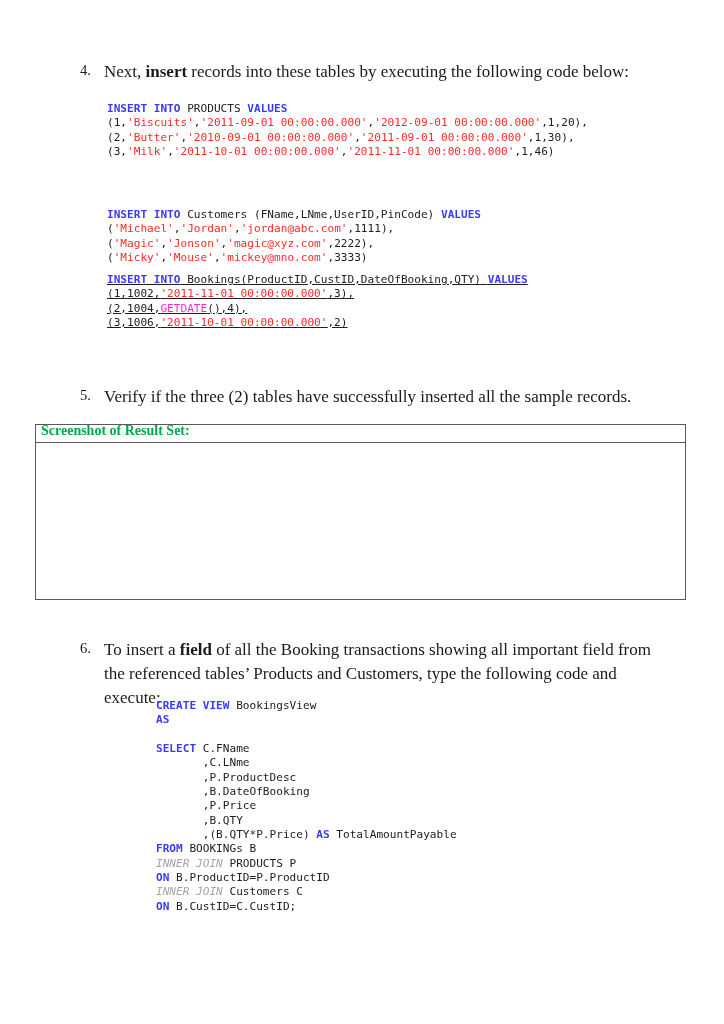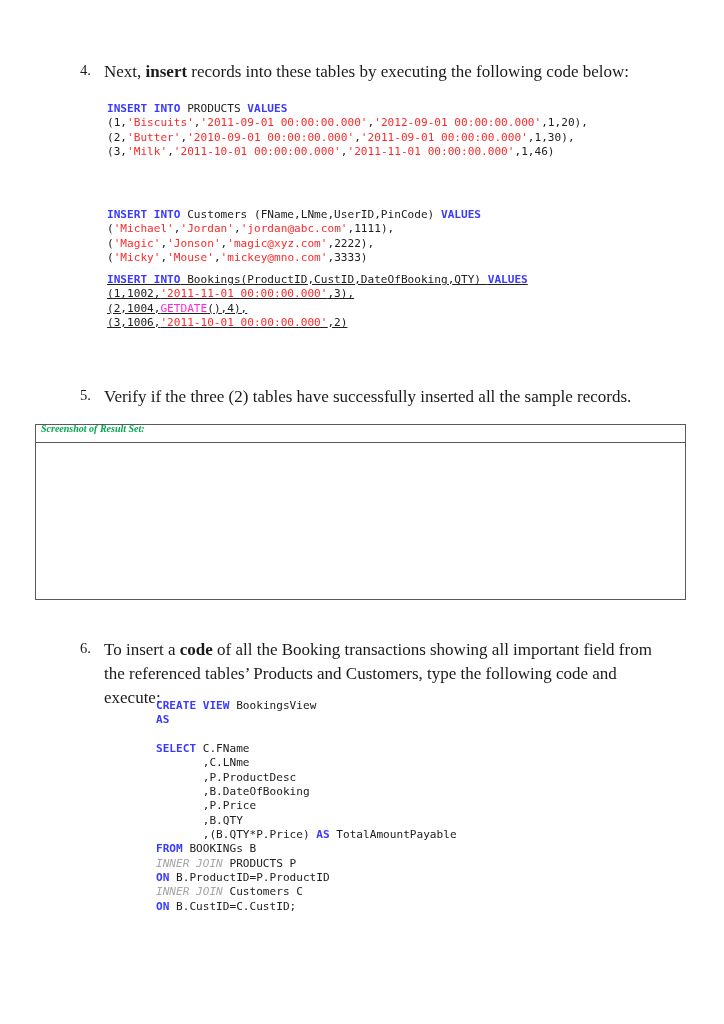--- a/index.html
+++ b/index.html
@@ -93,25 +93,24 @@
     height: 19px;
     box-sizing: border-box;
     border-bottom: 1.4px solid #595959;
   }
   #result-label {
     position: absolute;
     left: 41px;
     top: 423px;
     font-family: "Liberation Serif", serif;
     font-weight: bold;
-    font-size: 10px;
+    font-size: 14px;
     color: #00a84f;
     line-height: 1.2;
     white-space: nowrap;
-    font-style: italic;
   }
 </style>
 </head>
 <body>
 
 <div class="page">
 
   <div class="item" id="item4">
     <div class="item-num">4.</div>
     <div class="item-text">
@@ -130,19 +129,19 @@
     <div class="item-text">Verify if the three (2) tables have successfully inserted all the sample records.</div>
   </div>
 
   <div id="result-table"></div>
   <div id="result-table-header"></div>
   <div id="result-label">Screenshot of Result Set:</div>
 
   <div class="item" id="item6">
     <div class="item-num">6.</div>
     <div class="item-text">
-      <span>To insert a </span><b>code</b><span> of all the Booking transactions showing all important field from the referenced tables’ Products and Customers, type the following code and execute:</span>
+      <span>To insert a </span><b>field</b><span> of all the Booking transactions showing all important field from the referenced tables’ Products and Customers, type the following code and execute:</span>
     </div>
   </div>
 
   <div class="code" id="code-view"><div><span class="kw">CREATE VIEW</span><span class="plain"> BookingsView</span></div><div><span class="kw">AS</span></div><div>&nbsp;</div><div><span class="kw">SELECT</span><span class="plain"> C.FName</span></div><div><span class="plain">       ,C.LNme</span></div><div><span class="plain">       ,P.ProductDesc</span></div><div><span class="plain">       ,B.DateOfBooking</span></div><div><span class="plain">       ,P.Price</span></div><div><span class="plain">       ,B.QTY</span></div><div><span class="plain">       ,(B.QTY*P.Price) </span><span class="kw">AS</span><span class="plain"> TotalAmountPayable</span></div><div><span class="kw">FROM</span><span class="plain"> BOOKINGs B</span></div><div><span class="gray">INNER JOIN</span><span class="plain"> PRODUCTS P</span></div><div><span class="kw">ON</span><span class="plain"> B.ProductID=P.ProductID</span></div><div><span class="gray">INNER JOIN</span><span class="plain"> Customers C</span></div><div><span class="kw">ON</span><span class="plain"> B.CustID=C.CustID;</span></div></div>
 
 </div>
 
 </body></html>

